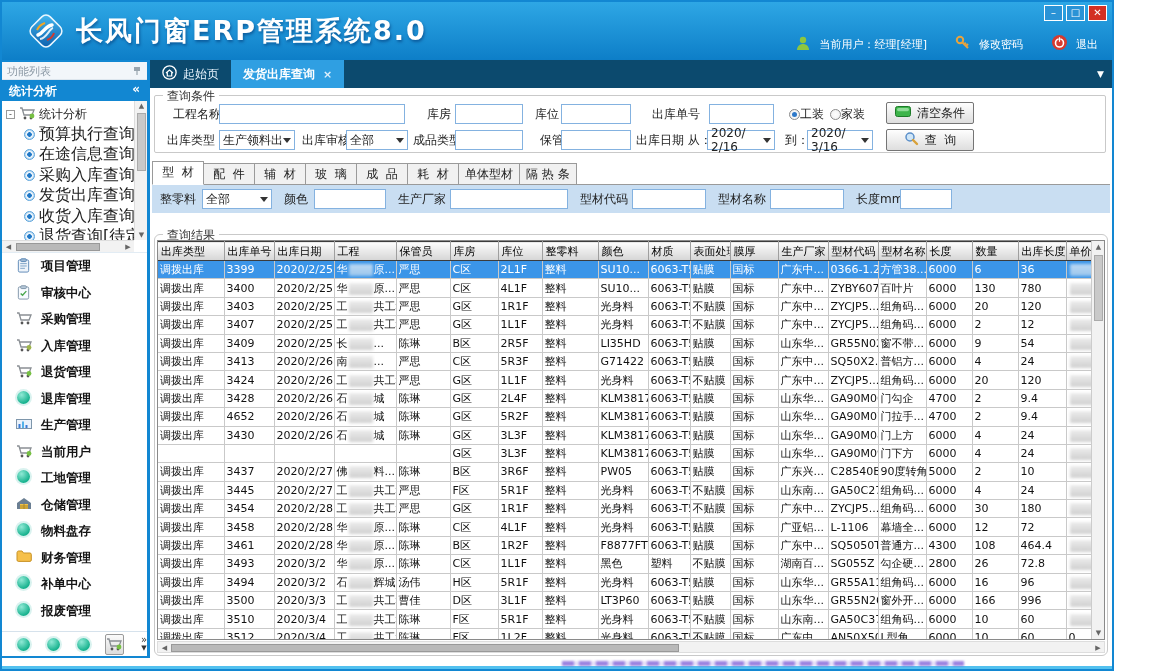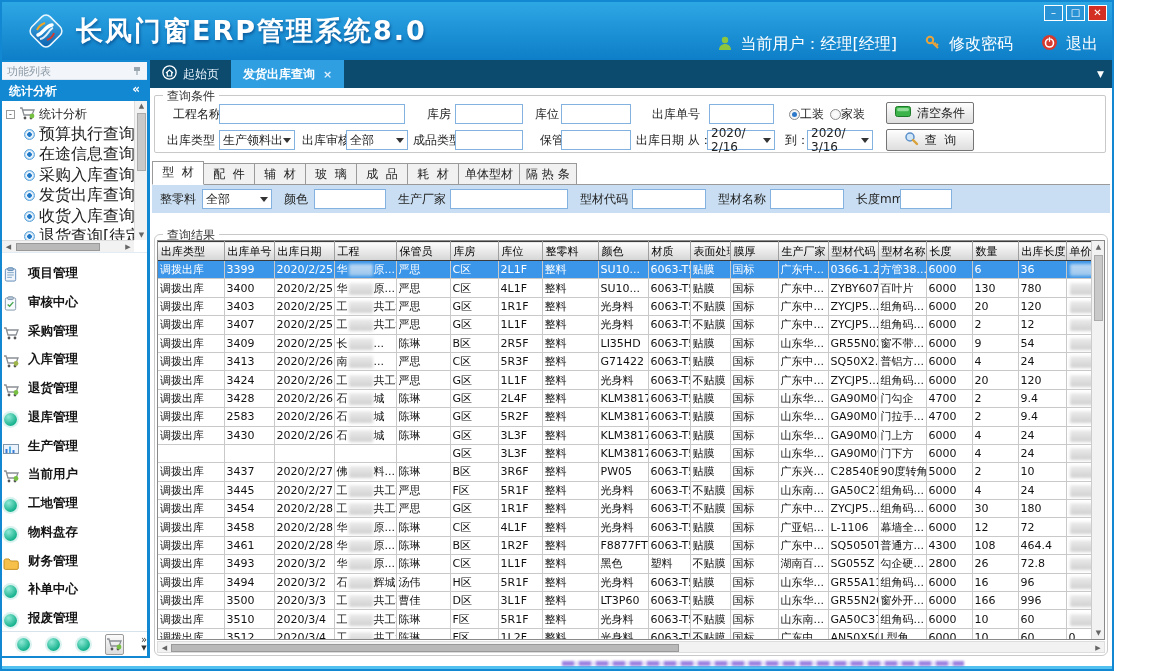--- a/index.html
+++ b/index.html
@@ -6,21 +6,21 @@
 html,body{background:#fff}
 body{font-family:"DejaVu Sans","Liberation Sans",sans-serif;font-size:12px;color:#222}
 .window{position:relative;width:1114px;height:671px;border:2px solid #1287d2;background:#fff;overflow:hidden}
 
 .titlebar{position:absolute;top:0;left:0;right:0;height:58px;background:linear-gradient(#2ea7e5,#0d7ec8)}
 .logo{position:absolute;left:22px;top:7px}
 .app-title{position:absolute;left:74px;top:11px;font-size:27px;font-weight:bold;color:#fff;letter-spacing:2px;text-shadow:1px 2px 3px rgba(0,50,110,.55)}
 .win-controls{position:absolute;top:3px;right:5px;display:flex;gap:3px}
 .wbtn{width:19px;height:16px;border:1px solid #fff;background:#2a93d6;color:#fff;font-size:10px;line-height:14px;text-align:center;cursor:pointer}
 .wbtn.close{background:#d32f22;font-weight:bold}
-.user-row{position:absolute;right:14px;top:32px;display:flex;align-items:center;gap:8px;color:#fff;font-size:16px}
+.user-row{position:absolute;right:14px;top:32px;display:flex;align-items:center;gap:8px;color:#fff;font-size:11px}
 .user-row .gap{width:12px}
 
 .sidebar{position:absolute;top:58px;left:0;width:147px;bottom:11px;border:2px solid #1287d2;border-left:none;background:#fff;display:flex;flex-direction:column}
 .fl-header{height:18px;background:#f2f6fa;color:#8d9aa6;font-size:11px;padding:2px 5px;position:relative;border-bottom:1px solid #dde6ee}
 .fl-pin{position:absolute;right:6px;top:4px}
 .sa-header{height:21px;background:#1287d2;color:#fff;font-weight:bold;font-size:12px;padding:3px 7px;position:relative}
 .sa-collapse{position:absolute;right:7px;top:2px;font-size:12px;color:#fff}
 .tree-wrap{position:relative;height:152px;border-bottom:1px solid #e2ecf4}
 .tree-body{position:absolute;left:0;top:0;right:13px;bottom:12px;overflow:hidden;padding:3px 0 0 4px}
 .tree-root{display:flex;align-items:center;gap:4px;height:20px;font-size:12px}
@@ -28,21 +28,21 @@
 .tree-item{display:flex;align-items:center;gap:4px;height:20.5px;padding-left:14px;white-space:nowrap;cursor:pointer}
 .t-dash{width:8px;border-top:1px dotted #9a9a9a}
 .t-bullet{width:11px;height:11px;border-radius:50%;background:radial-gradient(circle at 50% 50%,#1f78c8 32%,#fff 40%,#7db9e6 95%);border:1px solid #5ba3da;flex:none}
 .t-label{font-size:16px;color:#222}
 .tree-vscroll{position:absolute;right:0;top:0;bottom:12px;width:13px;background:#f2f2f2;border-left:1px solid #ddd}
 .tree-hscroll{position:absolute;left:0;right:13px;bottom:0;height:12px;background:#f2f2f2;border-top:1px solid #ddd}
 .sarrow{position:absolute;font-size:7px;color:#666;width:13px;text-align:center}
 .vthumb{position:absolute;left:2px;width:9px;background:#c9c9c9;border:1px solid #aaa}
 .hthumb{position:absolute;top:2px;height:8px;background:#b9b9b9;border:1px solid #999}
 .module-list{flex:1;padding-top:5px;display:flex;flex-direction:column;justify-content:space-between;padding-bottom:4px}
-.module-item{display:flex;align-items:flex-end;gap:9px;height:24px;cursor:pointer}
+.module-item{display:flex;align-items:flex-start;gap:9px;height:24px;padding-left:13px;cursor:pointer}
 .m-icon{width:17px;display:flex;justify-content:center}
 .m-label{font-weight:bold;font-size:12.5px;color:#151515}
 .ball{width:13px;height:13px;border-radius:50%;background:radial-gradient(circle at 35% 30%,#8fe9d5,#17b28e 70%);box-shadow:0 0 0 2px #d9f2ef;display:inline-block}
 .side-footer{height:25px;border-top:1px solid #d6e2ec;display:flex;align-items:center;gap:15px;padding-left:15px}
 .foot-balls{display:flex;gap:17px}
 .cart-btn{width:30px;height:21px;border:1px solid #9a9a9a;border-radius:2px;background:linear-gradient(#fbfbfb,#dcdcdc);display:flex;align-items:center;justify-content:center;cursor:pointer}
 .foot-more{display:flex;flex-direction:column;align-items:center;line-height:8px;color:#333;font-size:10px;margin-left:2px;cursor:pointer}
 
 .main{position:absolute;top:58px;left:147px;right:0;bottom:11px;display:flex;flex-direction:column;border-left:1px solid #1287d2}
 .tabbar{height:28px;background:#0c4a6e;display:flex;align-items:stretch;position:relative;flex:none}
@@ -286,20 +286,30 @@
           <span class="m-label">当前用户</span>
         </div>
         <div class="module-item">
           <span class="m-icon">
             <span class="ball"></span>
           </span>
           <span class="m-label">工地管理</span>
         </div>
         <div class="module-item">
           <span class="m-icon">
+            <svg width="16" height="13">
+              <path d="M1 6 8 1l7 5v6H1z" fill="#6b7f93"></path>
+              <rect x="4" y="7" width="8" height="5" fill="#f0c24a"></rect>
+              <path d="M4 9h8M4 11h8M8 7v5" stroke="#a8862a" fill="none"></path>
+            </svg>
+          </span>
+          <span class="m-label">仓储管理</span>
+        </div>
+        <div class="module-item">
+          <span class="m-icon">
             <span class="ball"></span>
           </span>
           <span class="m-label">物料盘存</span>
         </div>
         <div class="module-item">
           <span class="m-icon">
             <svg width="16" height="12">
               <path d="M1 3c0-1 .5-2 1.5-2H6l1.5 2H14c.8 0 1.3.6 1.3 1.4V10c0 .8-.5 1.4-1.3 1.4H2.3C1.5 11.4 1 10.8 1 10z" fill="#f6c04a" stroke="#c79227"></path>
             </svg>
           </span>
@@ -647,21 +657,21 @@
                   <td>GA90M06.</td>
                   <td>门勾企</td>
                   <td>4700</td>
                   <td>2</td>
                   <td>9.4</td>
                   <td><span class="mask pmask"></span><span>468</span></td>
                   <td>188</td>
                 </tr>
                 <tr>
                   <td>调拨出库</td>
-                  <td>2583</td>
+                  <td>4652</td>
                   <td>2020/2/26</td>
                   <td><span>石</span><span class="mask"></span><span>城</span></td>
                   <td>陈琳</td>
                   <td>G区</td>
                   <td>5R2F</td>
                   <td>整料</td>
                   <td>KLM3817</td>
                   <td>6063-T5</td>
                   <td>贴膜</td>
                   <td>国标</td>

